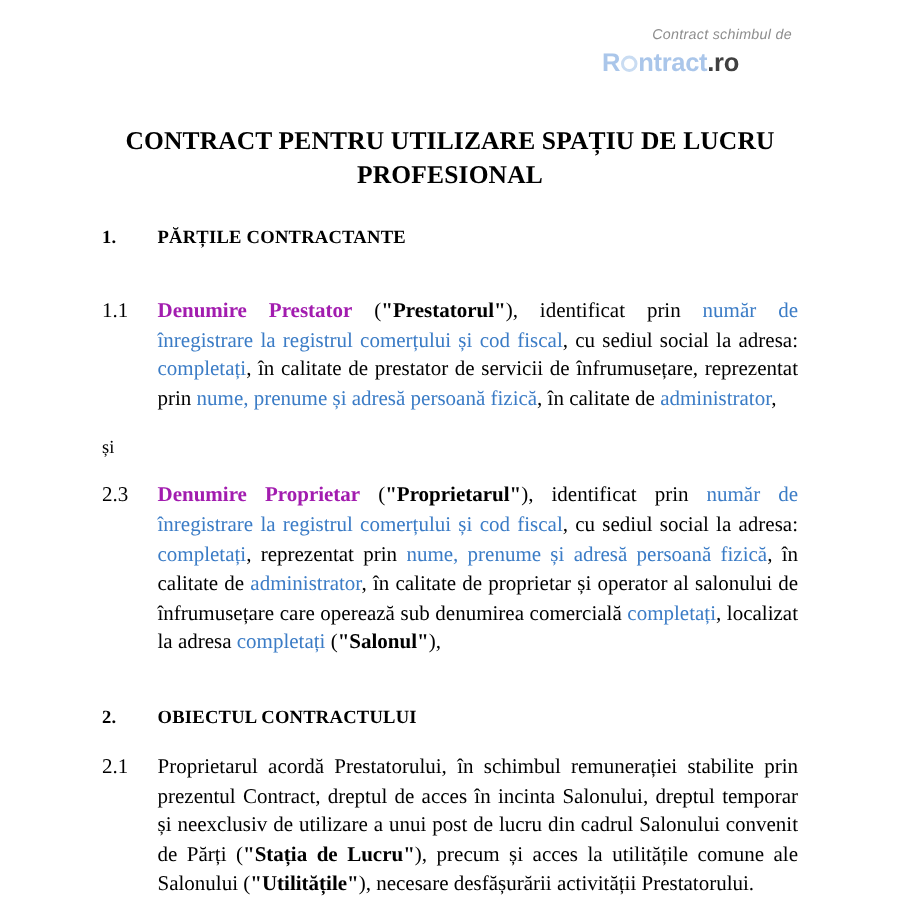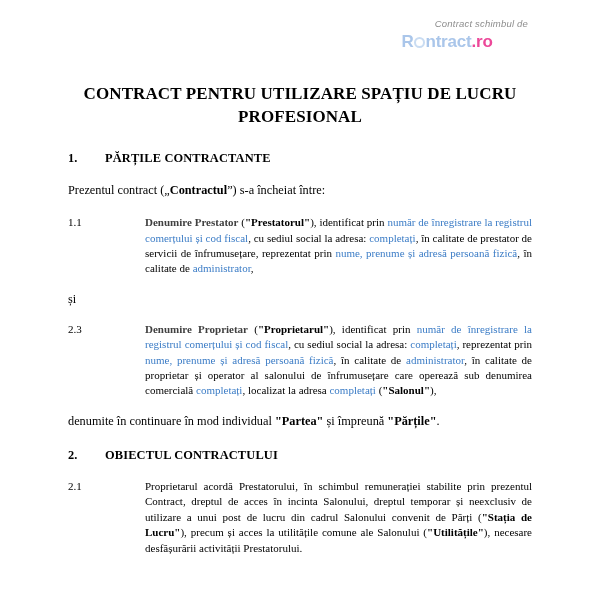--- a/index.html
+++ b/index.html
@@ -47,21 +47,21 @@
   .brand-logo .lg-ring {
     display: inline-block;
     width: 11px;
     height: 11px;
     border: 2px solid #c9dcf2;
     border-radius: 50%;
     vertical-align: -1px;
     margin: 0 0.5px;
     box-sizing: border-box;
   }
-  .brand-logo .lg-tld { color: #ec4899; text-align: center; }
+  .brand-logo .lg-tld { color: #404040; text-align: center; }
 
   
   .page {
     position: absolute;
     left: 68px;
     top: 0;
     width: 464px;
   }
 
   .doc-title {
@@ -86,23 +86,22 @@
     font-weight: bold;
     font-size: 12.4px;
     letter-spacing: 0.15px;
   }
   .section-head .num { width: 37px; flex: 0 0 37px; }
   .section-head .ttl { flex: 1 1 auto; }
 
   
   .clause {
     display: flex;
-    font-size: 11px;
+    font-size: 14px;
     line-height: 1.40;
-    gap: 40px;
   }
   .clause .num {
     width: 37px;
     flex: 0 0 37px;
   }
   .clause .body {
     flex: 1 1 auto;
     text-align: justify;
     text-justify: inter-word;
   }
@@ -112,21 +111,21 @@
     font-size: 12.3px;
     line-height: 1.40;
     text-align: justify;
   }
 
   b, .bold { font-weight: bold; }
   .fill {
     color: #3b7cc6;
   }
   .fill-strong {
-    color: #404040;
+    color: #a21caf;
     font-weight: bold;
   }
   .sp-14 { height: 14px; }
   .sp-16 { height: 16px; }
   .sp-18 { height: 18px; }
   .sp-22 { height: 22px; }
 </style>
 </head>
 <body>
 
@@ -144,21 +143,20 @@
 
   <div class="sp-22"></div>
 
   <div class="section-head">
     <span class="num">1.</span>
     <span class="ttl">PĂRȚILE CONTRACTANTE</span>
   </div>
 
   <div class="sp-16"></div>
 
-  <div class="para"><span>Prezentul contract (</span><span>„</span><b>Contractul</b><span>”</span><span>) s-a încheiat între:</span></div>
 
   <div class="sp-16"></div>
 
   <div class="clause">
     <span class="num">1.1</span>
     <span class="body"><span class="fill-strong">Denumire Prestator</span><span> (</span><b>"Prestatorul"</b><span>), identificat prin </span><span class="fill">număr de înregistrare la registrul comerțului și cod fiscal</span><span>, cu sediul social la adresa: </span><span class="fill">completați</span><span>, în calitate de prestator de servicii de înfrumusețare, reprezentat prin </span><span class="fill">nume, prenume și adresă persoană fizică</span><span>, în calitate de </span><span class="fill">administrator</span><span>,</span></span>
   </div>
 
   <div class="sp-14"></div>
 
@@ -166,21 +164,20 @@
 
   <div class="sp-14"></div>
 
   <div class="clause">
     <span class="num">2.3</span>
     <span class="body"><span class="fill-strong">Denumire Proprietar</span><span> (</span><b>"Proprietarul"</b><span>), identificat prin </span><span class="fill">număr de înregistrare la registrul comerțului și cod fiscal</span><span>, cu sediul social la adresa: </span><span class="fill">completați</span><span>, reprezentat prin </span><span class="fill">nume, prenume și adresă persoană fizică</span><span>, în calitate de </span><span class="fill">administrator</span><span>, în calitate de proprietar și operator al salonului de înfrumusețare care operează sub denumirea comercială </span><span class="fill">completați</span><span>, localizat la adresa </span><span class="fill">completați</span><span> (</span><b>"Salonul"</b><span>),</span></span>
   </div>
 
   <div class="sp-14"></div>
 
-  <div class="para"><span>denumite în continuare în mod individual </span><b>"Partea"</b><span> și împreună </span><b>"Părțile"</b><span>.</span></div>
 
   <div class="sp-18"></div>
 
   <div class="section-head">
     <span class="num">2.</span>
     <span class="ttl">OBIECTUL CONTRACTULUI</span>
   </div>
 
   <div class="sp-16"></div>
 

